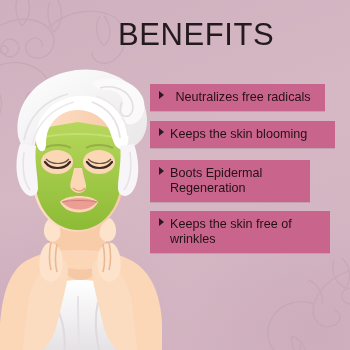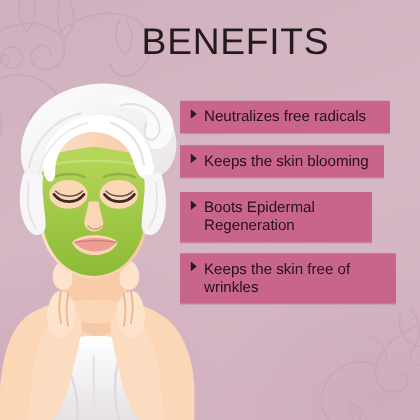--- a/index.html
+++ b/index.html
@@ -54,22 +54,22 @@
     width:0;height:0;
     border-left:5px solid #2a1a20;
     border-top:4px solid transparent;
     border-bottom:4px solid transparent;
   }
   .pill .ptext{
     flex:1 1 auto;
     white-space:pre-line;
     color:#241015;
   }
-  .pill-1{left:150px;top:84px;width:175px;height:27px;}
-  .pill-2{left:150px;top:121px;width:170px;height:27px;}
+  .pill-1{left:150px;top:84px;width:175px;height:27px;text-align:center;}
+  .pill-2{left:150px;top:121px;width:185px;height:27px;}
   .pill-3{left:150px;top:160px;width:160px;height:42px;}
   .pill-4{left:150px;top:211px;width:180px;height:42px;}
 
   
   #woman{position:absolute;left:-6px;top:66px;width:190px;height:288px;}
   #woman svg{width:100%;height:100%;display:block;}
 </style>
 </head>
 <body>
 

